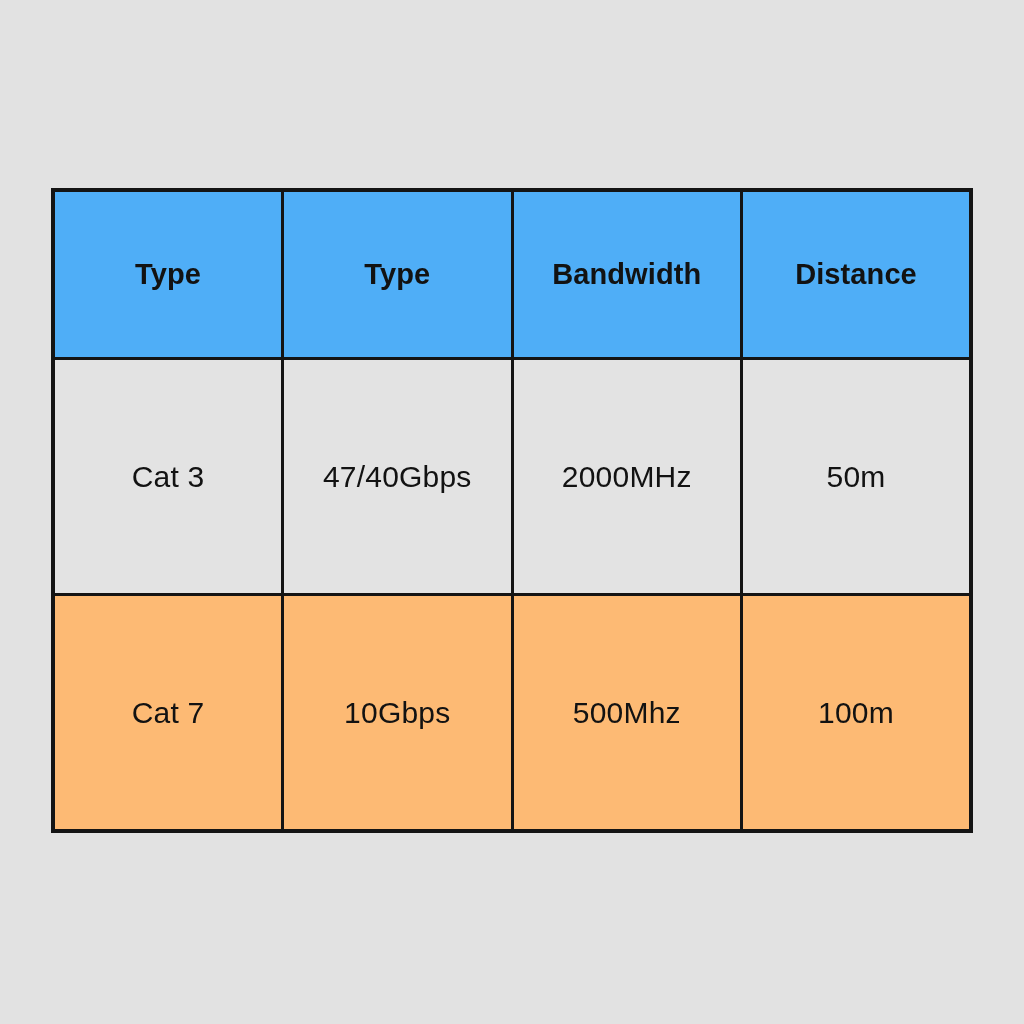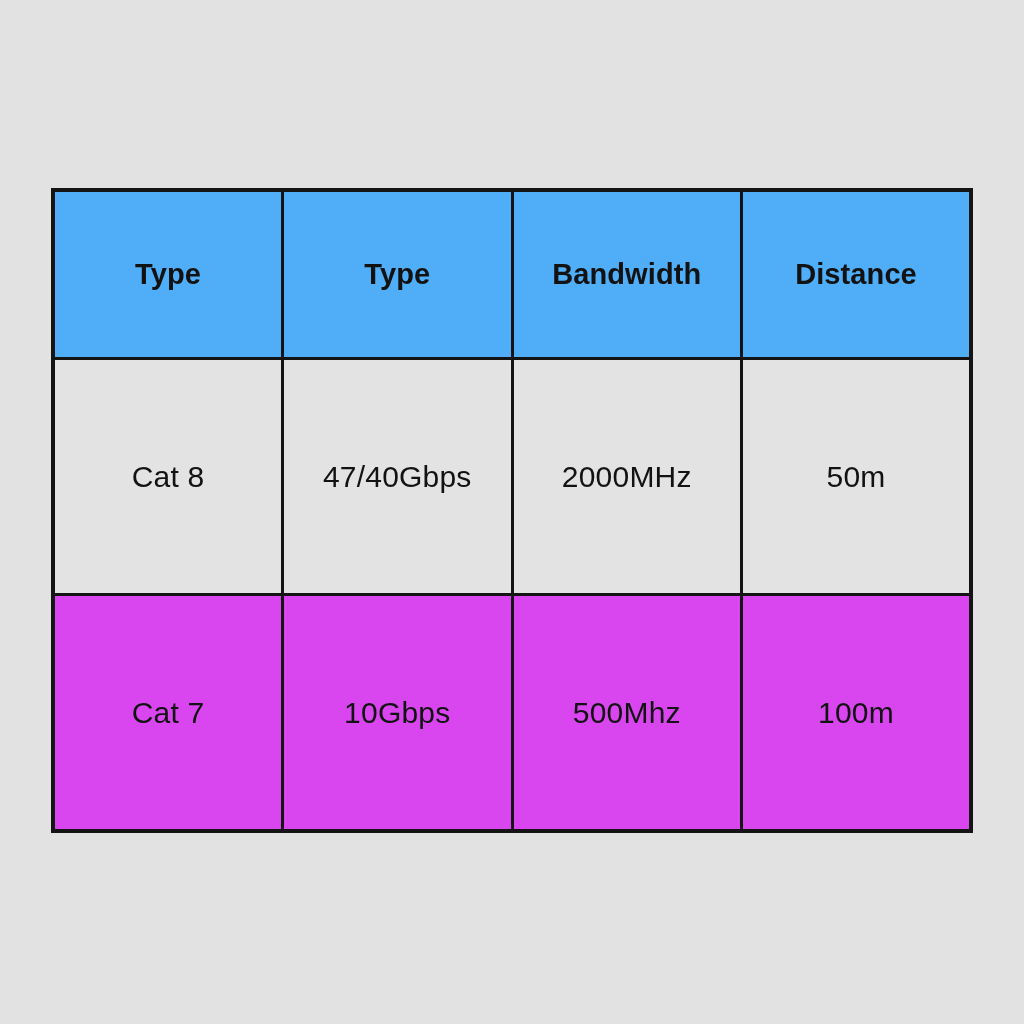--- a/index.html
+++ b/index.html
@@ -71,21 +71,21 @@
     font-size: 30px;
     font-weight: normal;
     letter-spacing: 0.2px;
   }
 
   table.spec-table tbody tr.row-default td {
     background: #e3e3e3;
   }
 
   table.spec-table tbody tr.row-highlight td {
-    background: #d946ef;
+    background: #fdba74;
   }
 </style>
 </head>
 <body>
 
 <div class="page">
 
   <div class="table-wrap">
     <table class="spec-table">
       <colgroup>
@@ -97,21 +97,21 @@
       <thead>
         <tr>
           <th>Type</th>
           <th>Type</th>
           <th>Bandwidth</th>
           <th>Distance</th>
         </tr>
       </thead>
       <tbody>
         <tr class="row-default">
-          <td>Cat 8</td>
+          <td>Cat 3</td>
           <td>47/40Gbps</td>
           <td>2000MHz</td>
           <td>50m</td>
         </tr>
         <tr class="row-highlight">
           <td>Cat 7</td>
           <td>10Gbps</td>
           <td>500Mhz</td>
           <td>100m</td>
         </tr>

